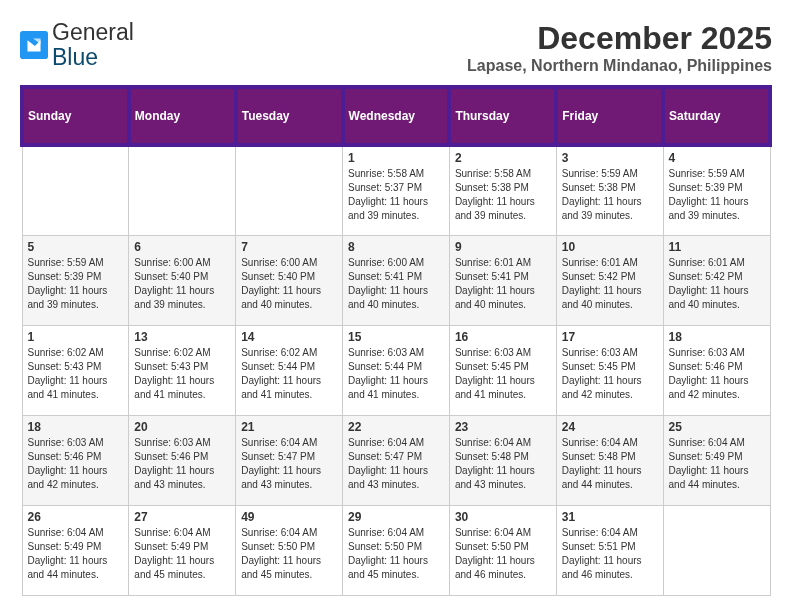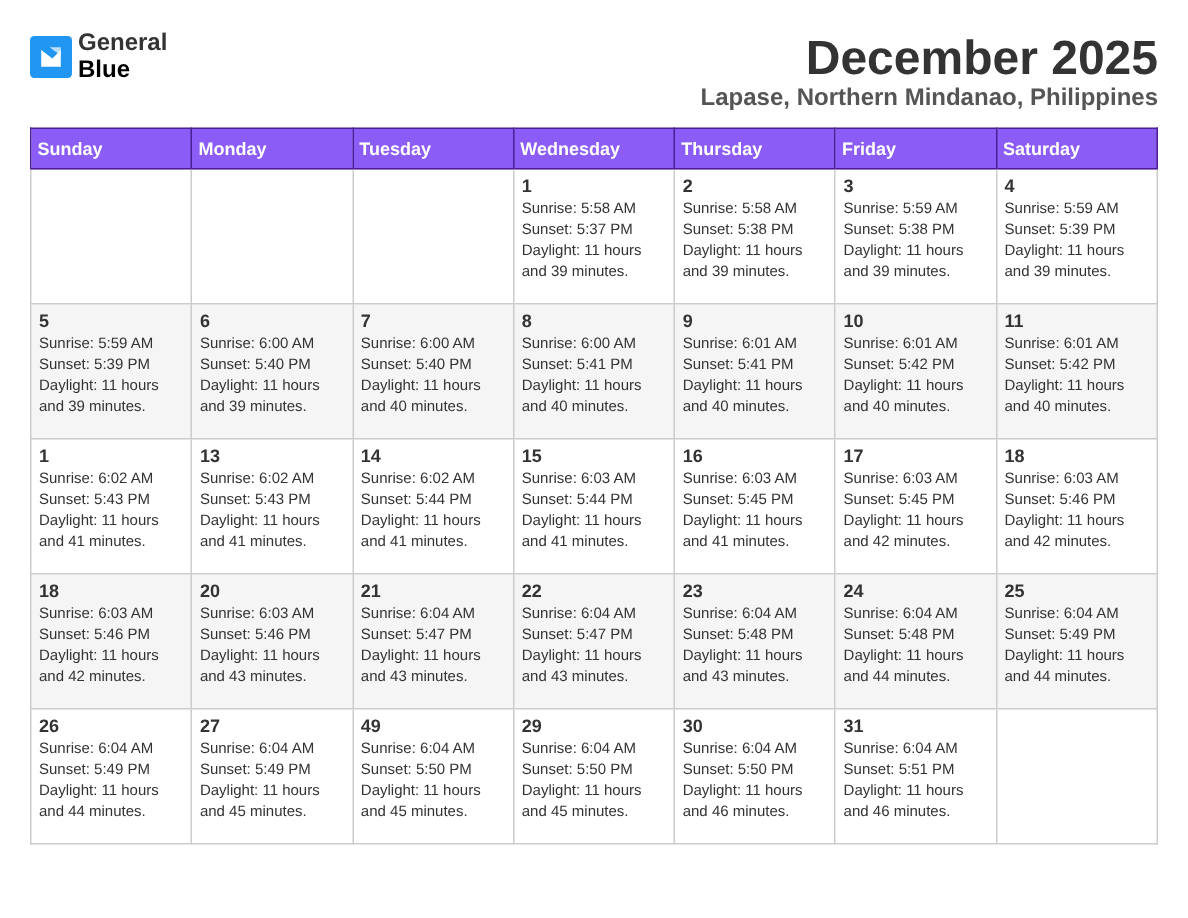--- a/index.html
+++ b/index.html
@@ -15,26 +15,26 @@
       justify-content: space-between;
       align-items: flex-start;
       margin-bottom: 10px;
     }
     .logo {
       display: flex;
       align-items: center;
       gap: 4px;
     }
     .logo-text {
-      font-size: 16px;
-      font-weight: bold;
+      font-size: 23px;
+      font-weight: normal;
       color: #333;
       line-height: 1.1;
     }
-    .logo-text .blue { color: #000000; }
+    .logo-text .blue { color: #0c4a6e; }
     .logo-icon {
       width: 28px;
       height: 28px;
     }
     .title-block {
       text-align: right;
     }
     .month-title {
       font-size: 32px;
       font-weight: bold;
@@ -44,27 +44,27 @@
       font-size: 16px;
       color: #555;
       font-weight: bold;
     }
     table {
       width: 100%;
       border-collapse: collapse;
       table-layout: fixed;
     }
     thead th {
-      background-color: #8b5cf6;
+      background-color: #701a75;
       color: #fff;
       font-size: 12px;
       font-weight: bold;
-      padding: 6px 4px;
+      padding: 20px 4px;
       text-align: left;
-      border: 1px solid #4c1d95;
+      border: 4px solid #4c1d95;
     }
     tbody td {
       border: 1px solid #ccc;
       vertical-align: top;
       padding: 4px 5px;
       font-size: 10px;
       color: #333;
       height: 90px;
       background: #fff;
     }

